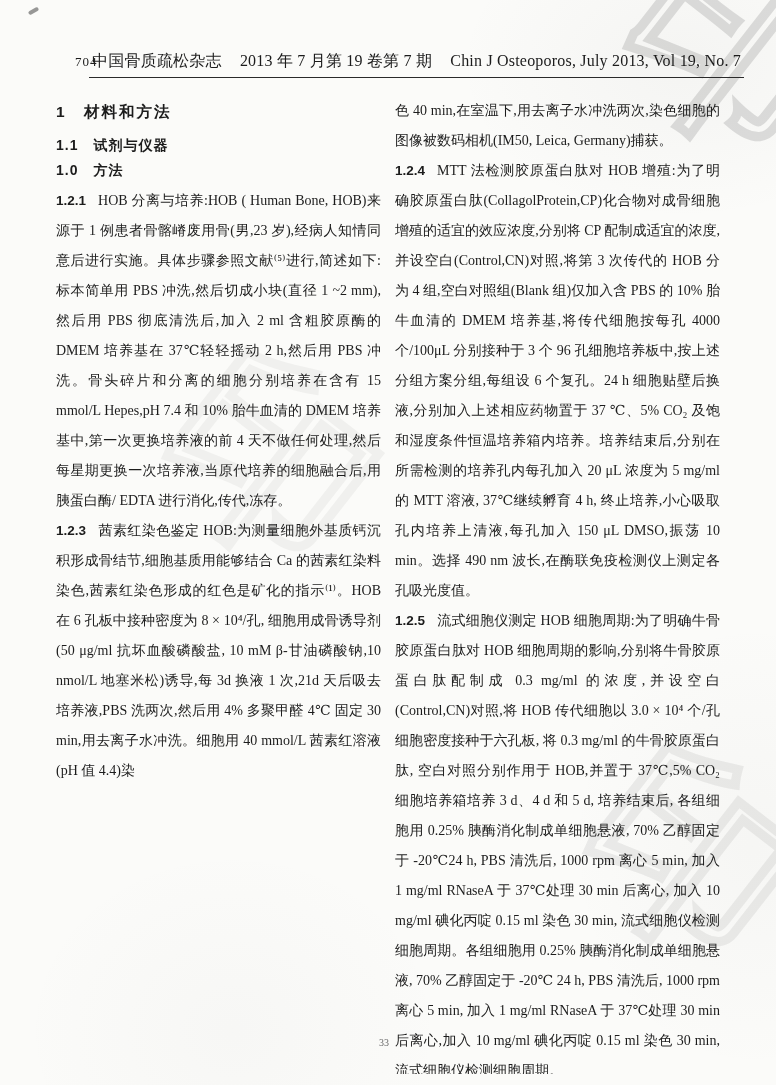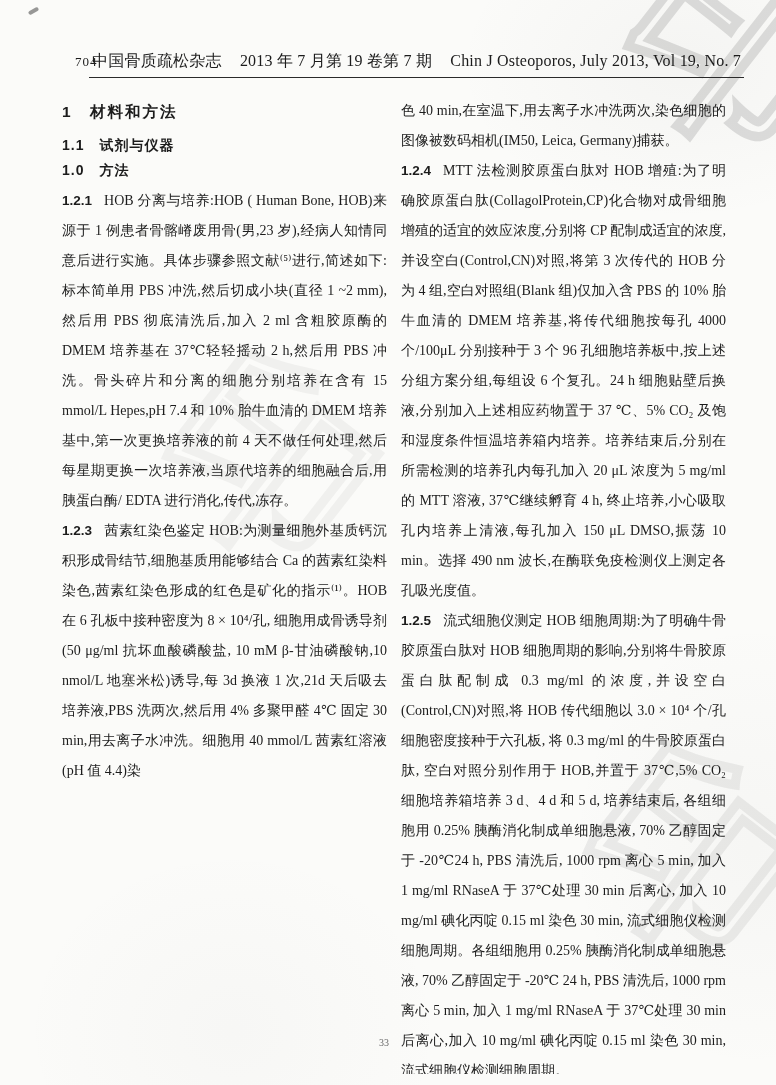--- a/index.html
+++ b/index.html
@@ -16,21 +16,21 @@
   .page-header{position:absolute;top:32px;left:60px;width:686px;height:26px;margin-top:19px;}
   .page-num{position:absolute;left:15px;top:3px;font-size:13px;letter-spacing:1px;}
   .journal-line{
     position:absolute;right:2px;top:0;white-space:nowrap;
     font-size:16px;letter-spacing:0.2px;
     border-bottom:1.3px solid #2a2a2a;padding:0 3px 5px 3px;
   }
   .journal-line span{margin-right:14px;}
   .journal-line span:last-child{margin-right:0;}
   .columns{
-    position:absolute;top:96px;left:62px;width:664px;height:978px;
+    position:absolute;top:96px;left:56px;width:664px;height:978px;
     display:flex;gap:14px;
   }
   .col{width:327px;height:100%;overflow:hidden;text-align:justify;}
   .para{margin:0;font-size:14px;line-height:30px;}
   .para.indent{text-indent:2em;}
   .plabel{
     font-family:"Liberation Sans","DejaVu Sans",sans-serif;
     font-weight:bold;margin-right:12px;font-size:13.5px;
   }
   .sec-h1{

